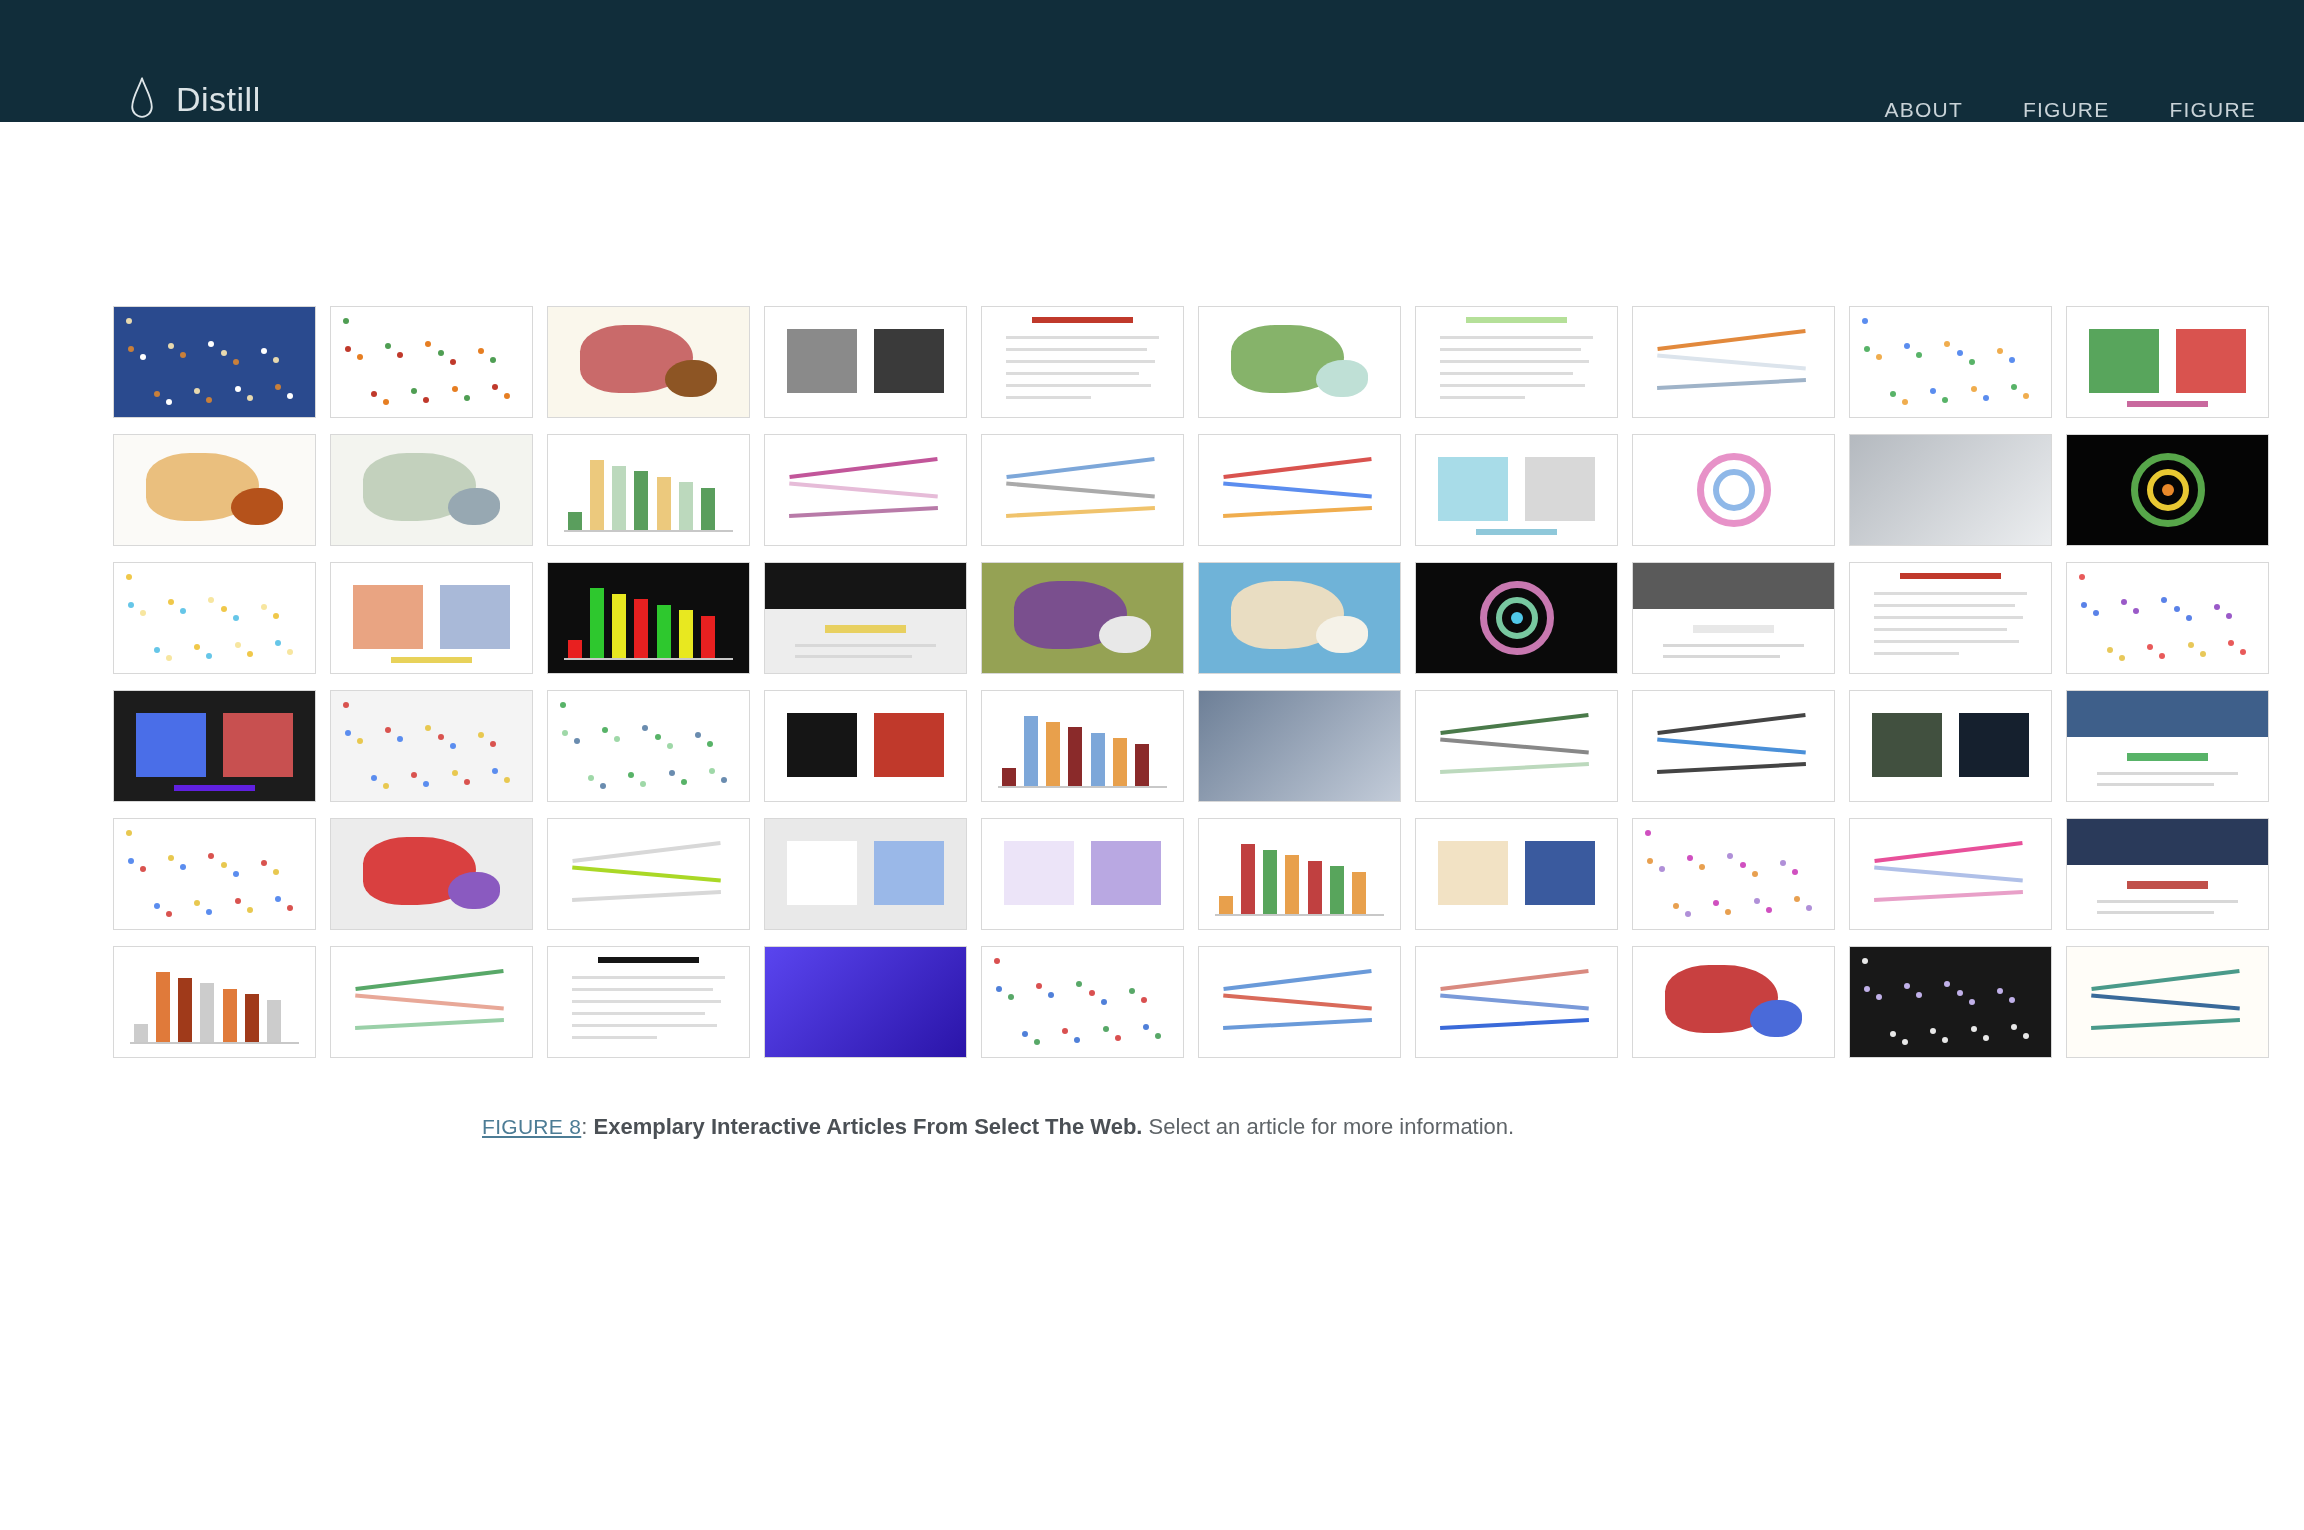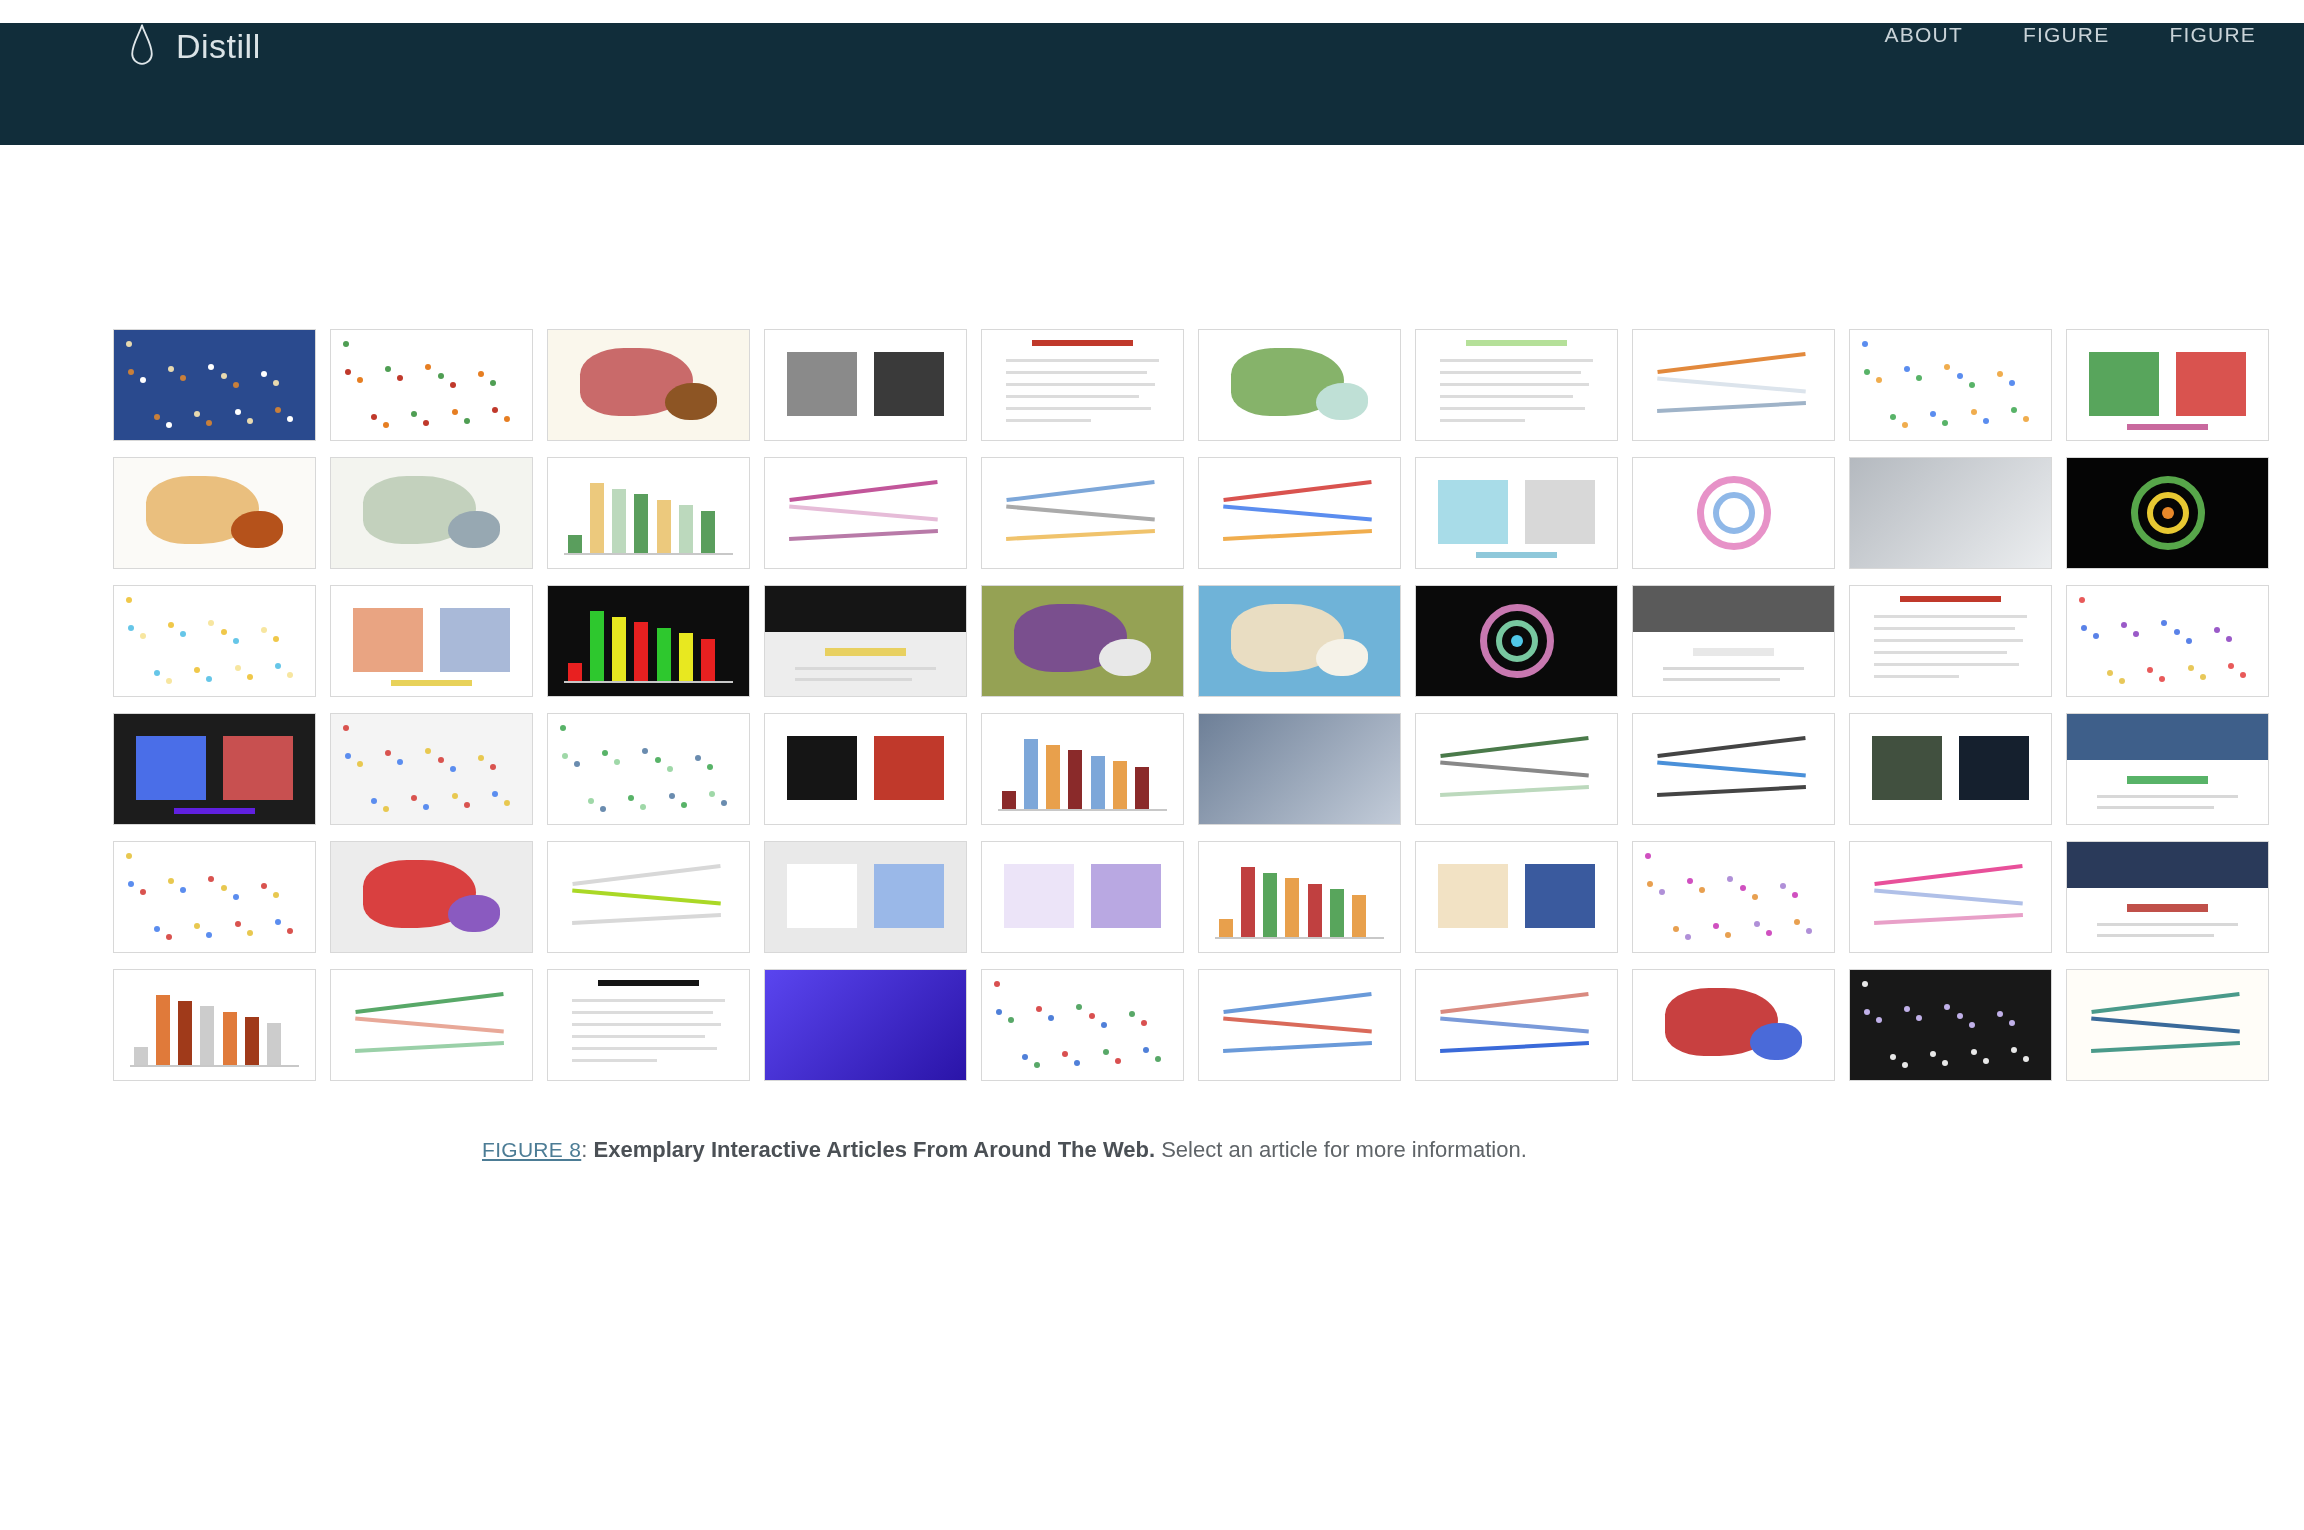--- a/index.html
+++ b/index.html
@@ -2,22 +2,22 @@
 <html><head>
 <meta charset="utf-8">
 <style>
   html,body{margin:0;padding:0;}
   body{
     width:2304px;height:1530px;background:#ffffff;overflow:hidden;
     font-family:"Liberation Sans", sans-serif;
   }
   
   .site-header{
-    height:122px;background:#112d3a;display:flex;align-items:flex-start;
-    padding:0 48px 0 128px;box-sizing:border-box;margin-top:23px;
+    height:122px;background:#112d3a;display:flex;align-items:flex-end;
+    padding:0 48px 0 128px;box-sizing:border-box;
   }
   .logo{display:flex;align-items:center;cursor:pointer;}
   .logo svg{display:block;}
   .wordmark{font-size:34px;font-weight:400;color:#dbe3e6;letter-spacing:.5px;margin-left:20px;}
   .topnav{margin-left:auto;display:flex;gap:60px;}
   .topnav a{
     color:#c9d3d8;font-size:21px;letter-spacing:1.2px;text-decoration:none;cursor:pointer;
   }
   
   .hero{padding:138px 0 0 481px;}
@@ -550,15 +550,15 @@
         <div style="position: absolute; left: 47%; top: 31%; width: 6px; height: 6px; border-radius: 50%; background: rgb(192, 176, 232);"></div>
       </div>
       <div class="thumb" style="background: rgb(255, 253, 248);">
         <div style="position: absolute; left: 12%; top: 28%; width: 74%; height: 4px; background: rgb(74, 154, 138); transform: rotate(-7deg);"></div>
         <div style="position: absolute; left: 12%; top: 48%; width: 74%; height: 4px; background: rgb(58, 106, 154); transform: rotate(5deg);"></div>
         <div style="position: absolute; left: 12%; top: 68%; width: 74%; height: 4px; background: rgb(74, 154, 138); transform: rotate(-3deg);"></div>
       </div>
     </div>
 
   <p class="figure-caption" style="color: rgb(95, 100, 104);">
-    <a class="fig-link" style="color: rgb(76, 124, 149);">FIGURE 8</a><span>: </span><span class="fig-bold">Exemplary Interactive Articles From Around The Web.</span><span> Select an article for more information.</span>
+    <a class="fig-link" style="color: rgb(76, 124, 149);">FIGURE 8</a><span>: </span><span class="fig-bold">Exemplary Interactive Articles From Select The Web.</span><span> Select an article for more information.</span>
   </p>
 </main>
 
 </body></html>

